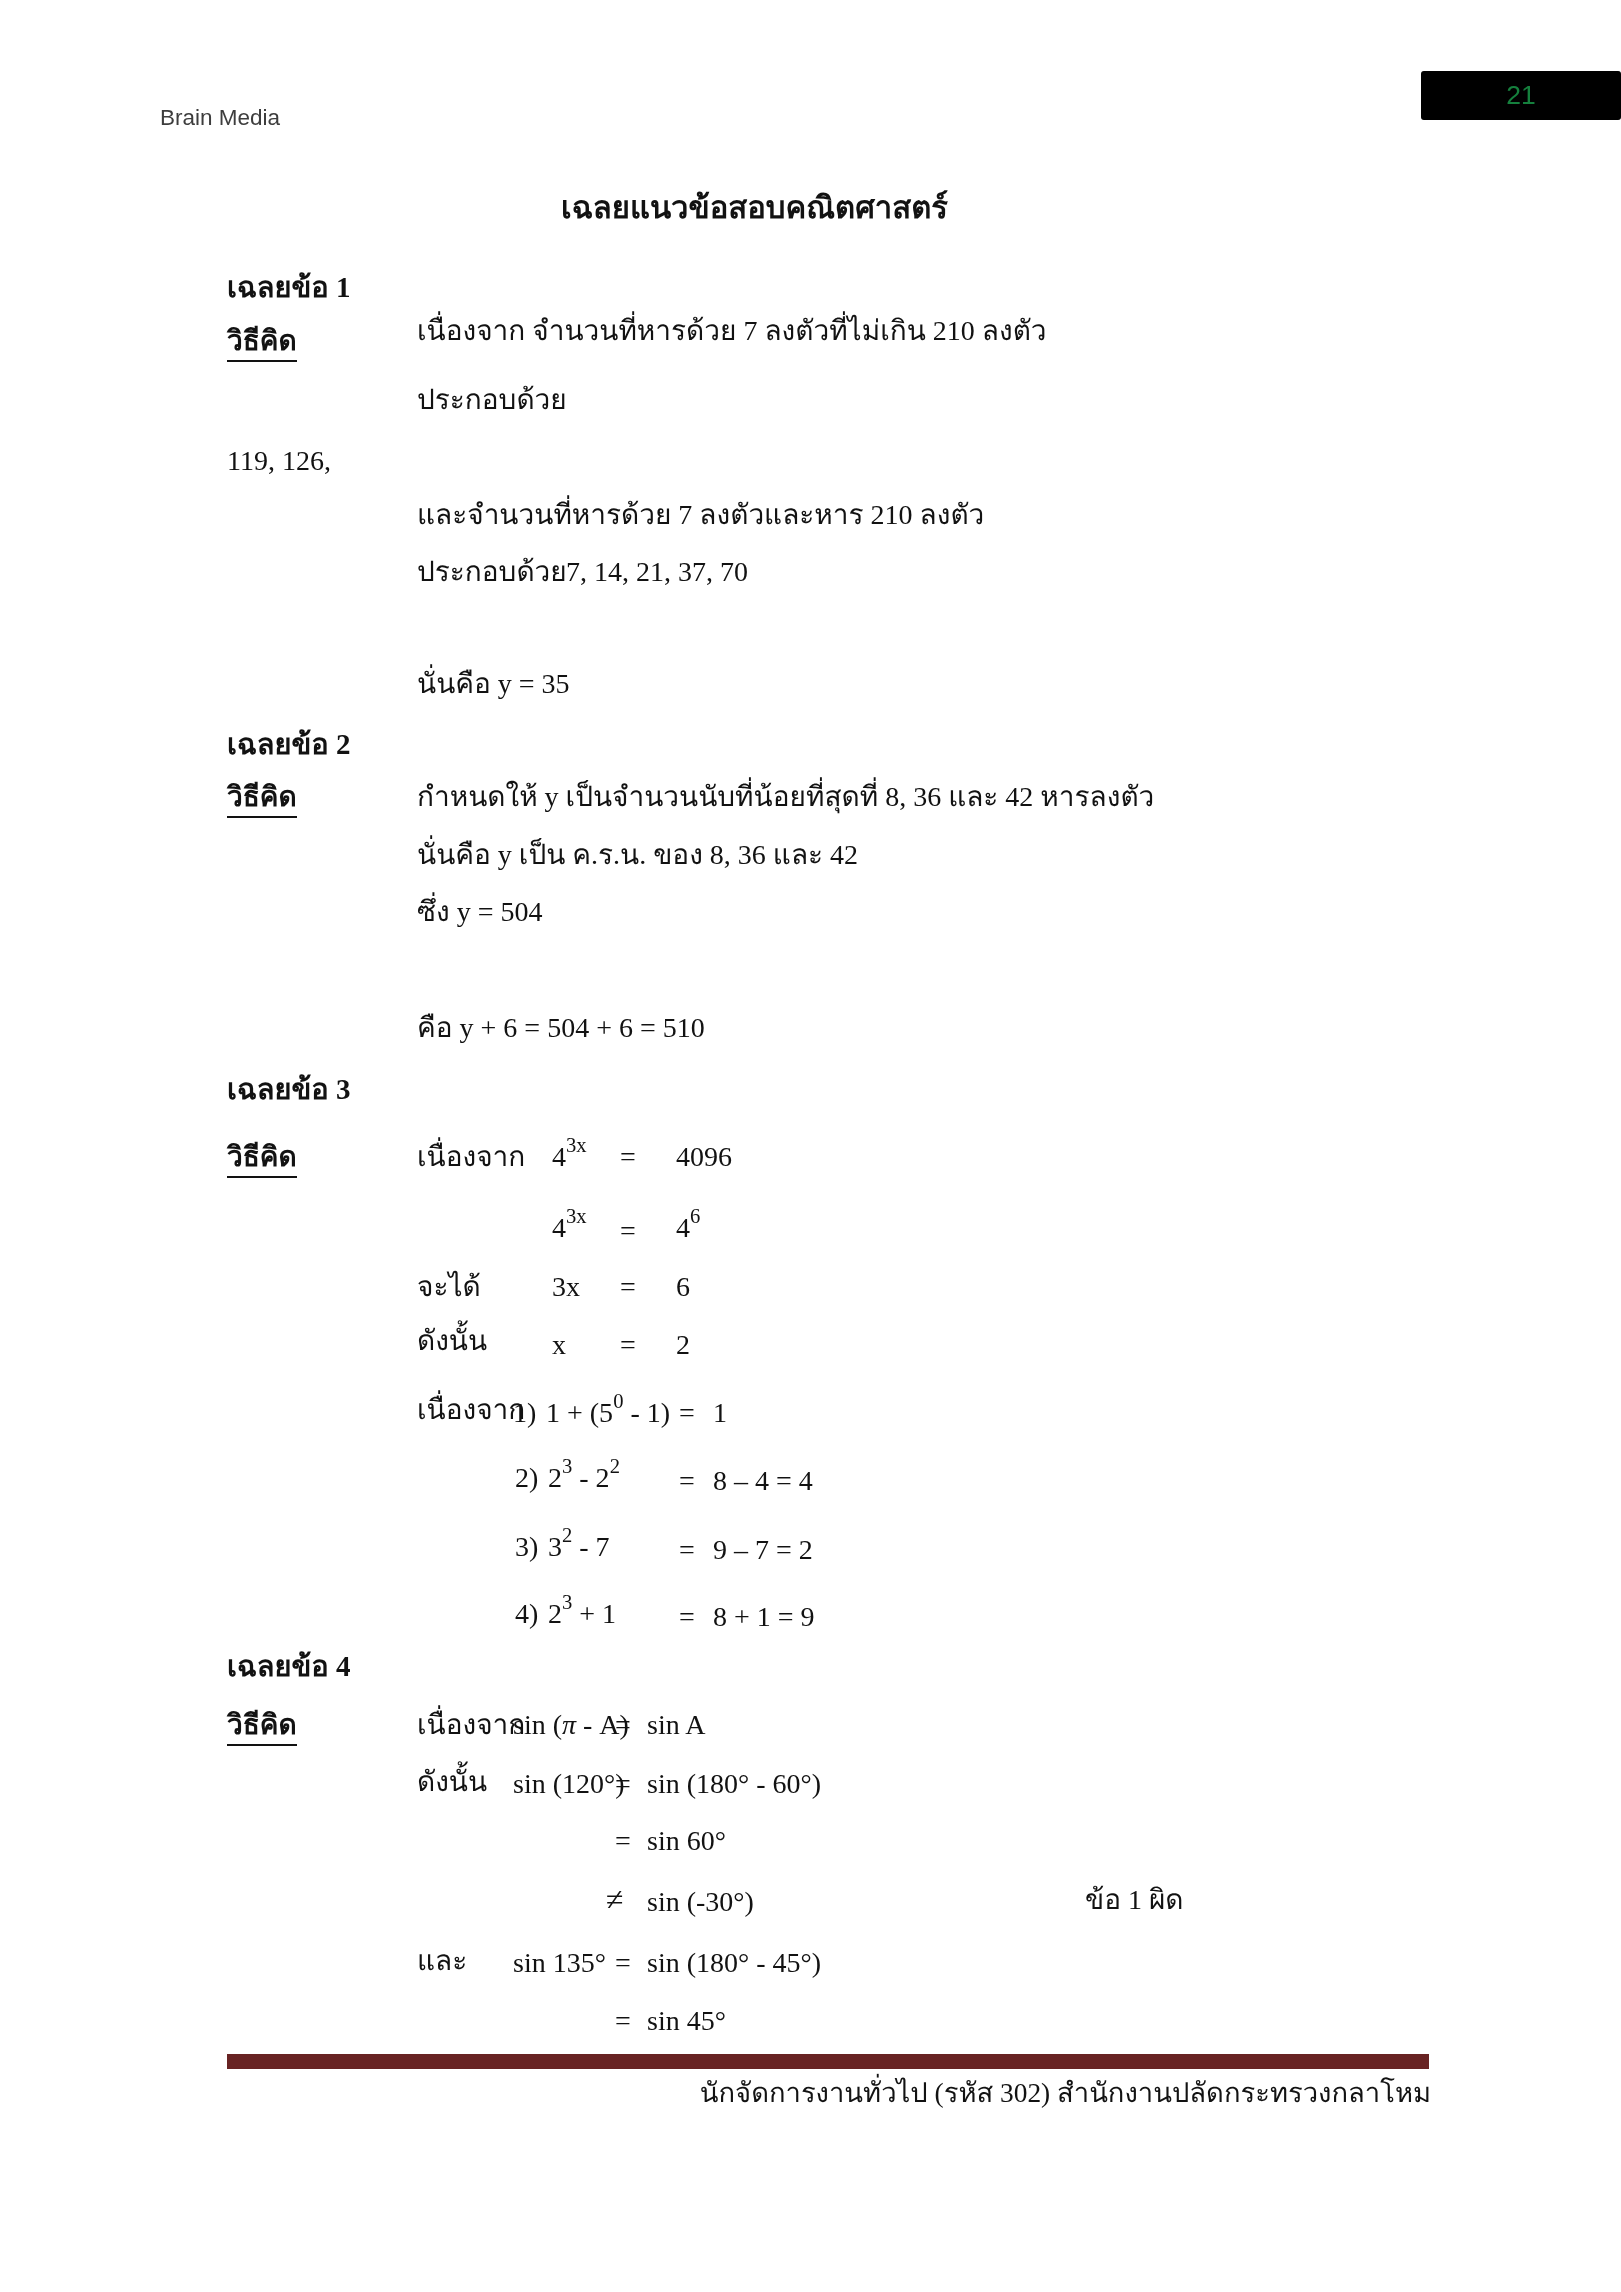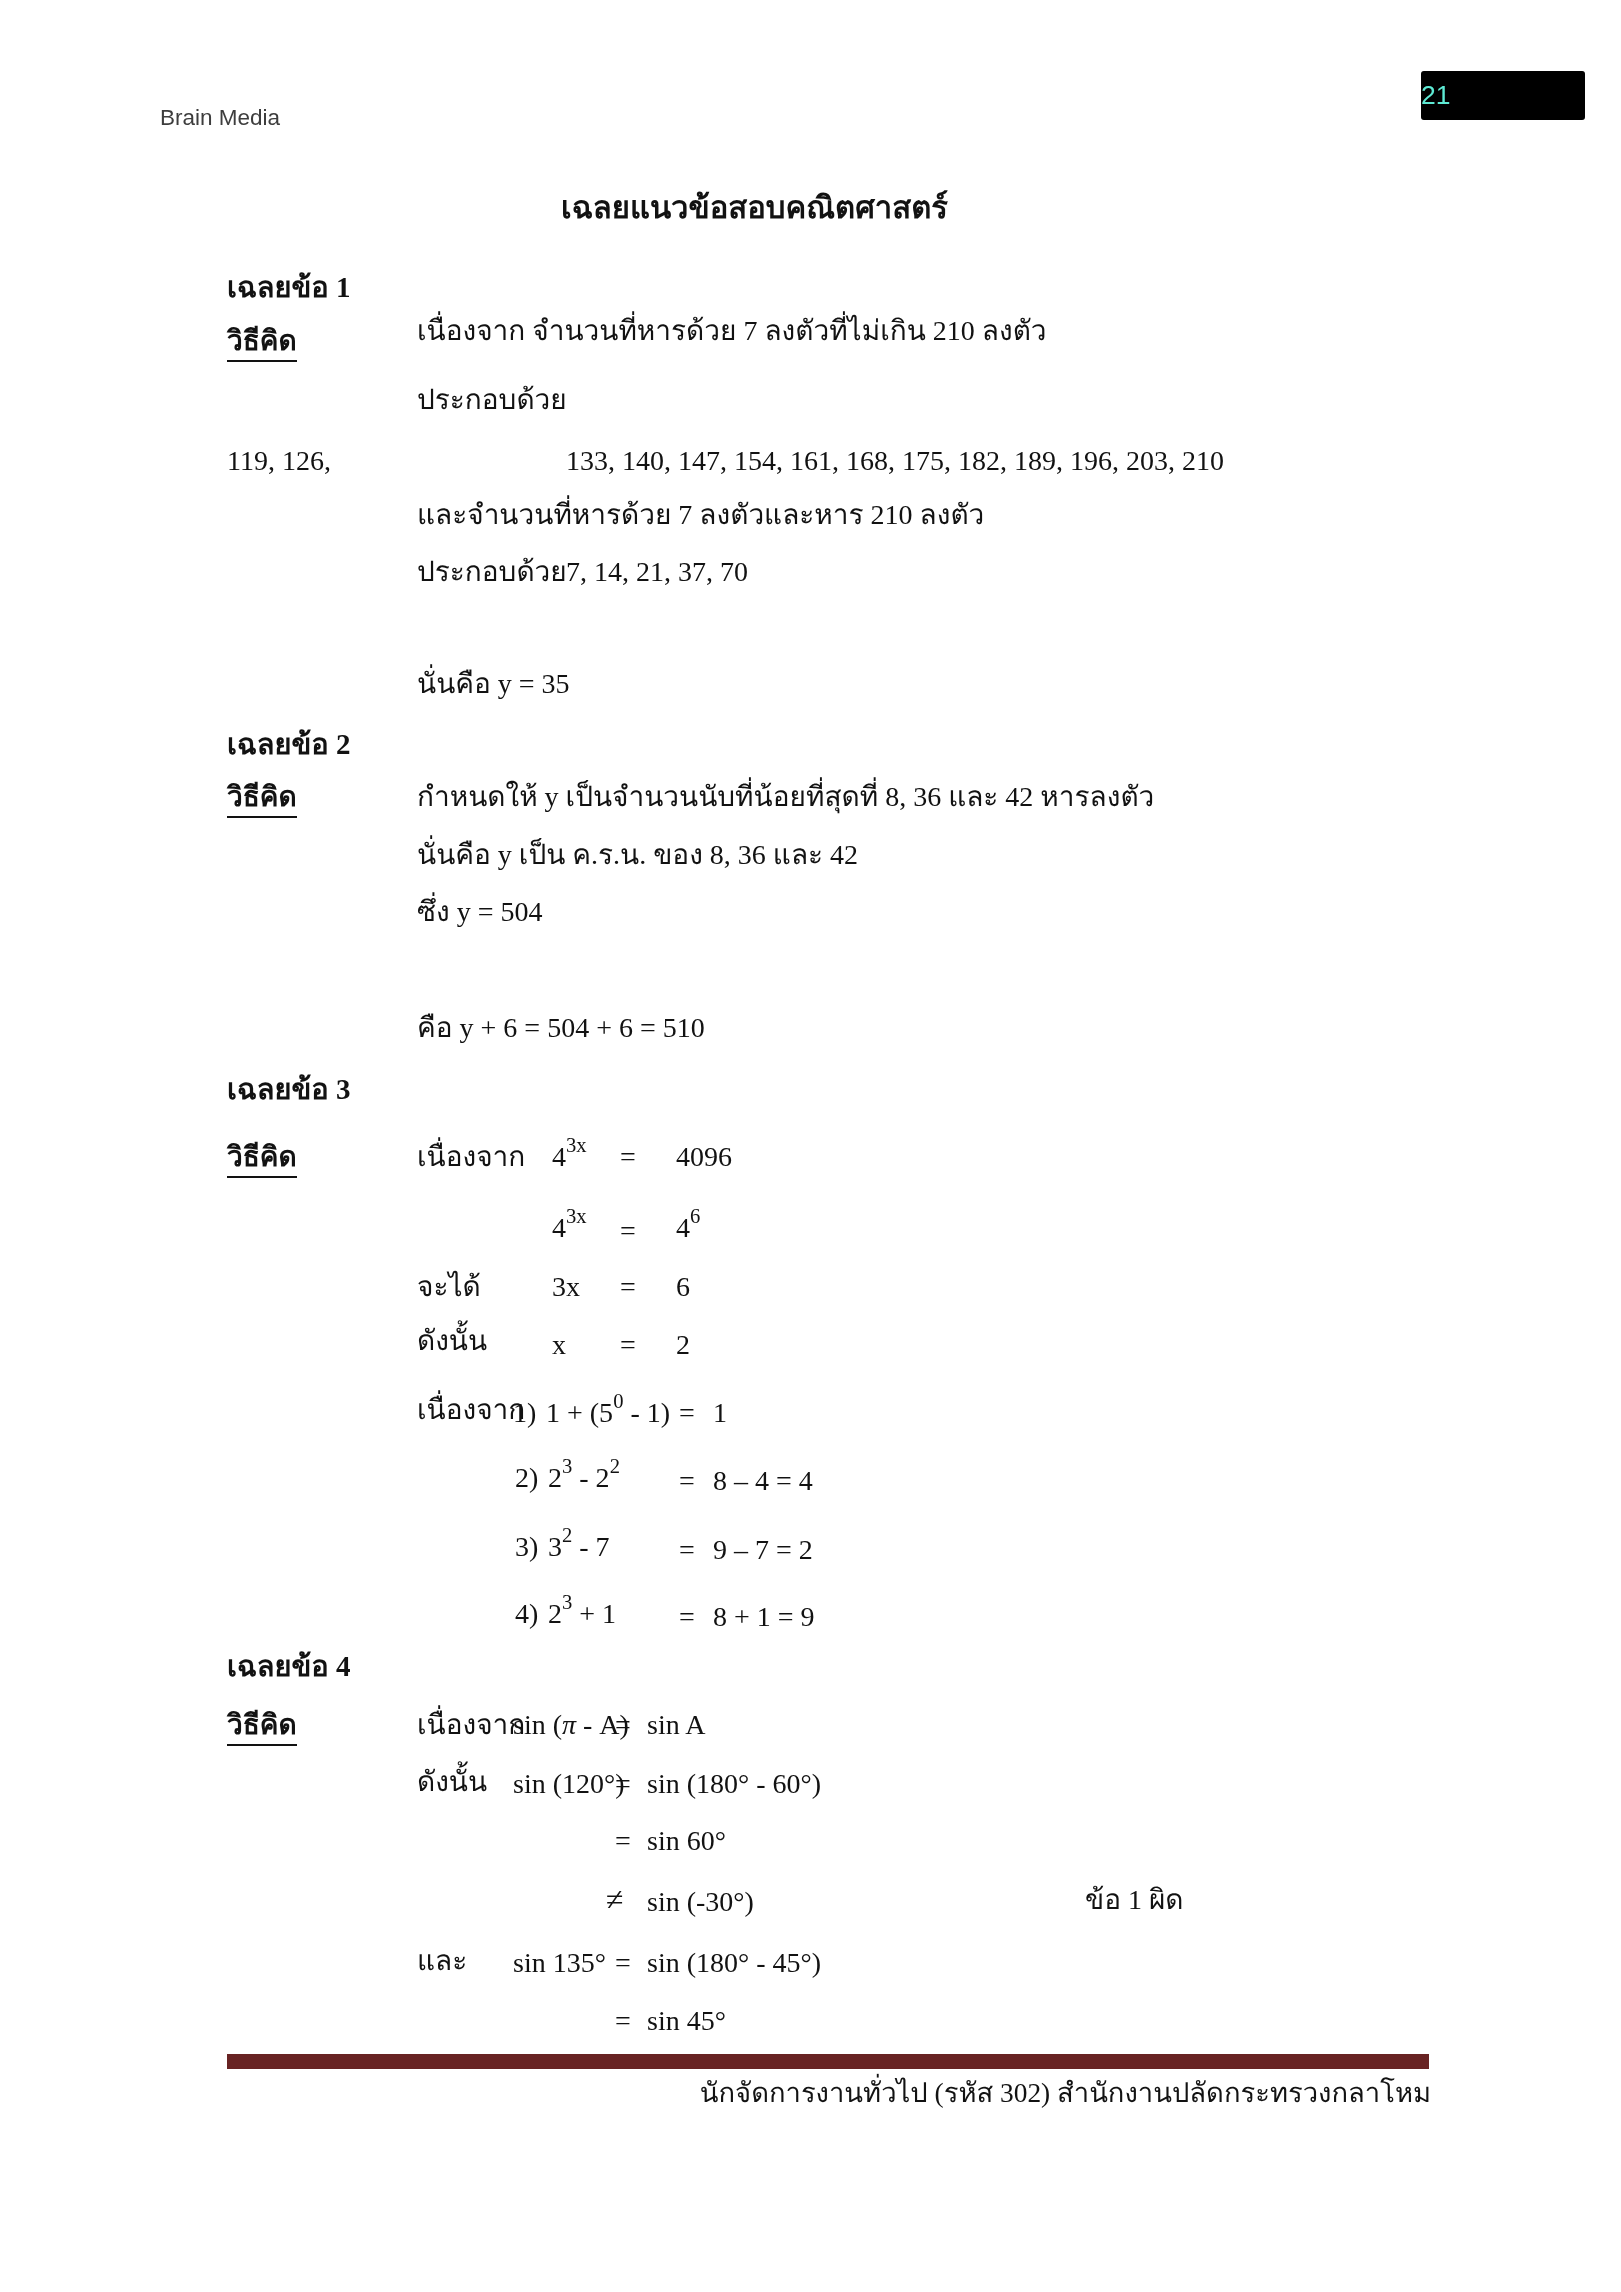--- a/index.html
+++ b/index.html
@@ -6,23 +6,23 @@
   .page {
     position:relative; width:1621px; height:2293px; background:#ffffff;
     font-family:"Liberation Serif", serif; color:#121212; overflow:hidden;
   }
   .abs { position:absolute; white-space:nowrap; line-height:39px; font-size:28px; }
   .h   { font-weight:bold; font-size:29px; }
   .m   { font-weight:bold; border-bottom:2.9px solid #121212; }
   .sup { font-size:20.6px; position:relative; top:-13.7px; }
   .brand { font-family:"Liberation Sans", sans-serif; font-size:22.5px; color:#3d3d3d; }
   .pagebox {
-    position:absolute; left:1421px; top:71px; width:164px; height:49px;
+    position:absolute; left:1421px; top:71px; width:200px; height:49px;
     background:#000000; border-radius:2.9px; display:flex; align-items:center;
-    justify-content:flex-start; color:#5eead4; font-size:26.5px;
+    justify-content:center; color:#15803d; font-size:26.5px;
     font-family:"Liberation Sans", sans-serif;
   }
   .title { font-weight:bold; font-size:31px; text-align:center; }
   .bar { position:absolute; left:227px; top:2054px; width:1202px; height:14.7px; }
   .footer { text-align:right; font-size:27.4px; }
   .pi { font-style:italic; }
   .neq { font-size:32px; }
 </style>
 </head>
 <body>
@@ -33,21 +33,20 @@
   <div class="pagebox">
     <span>21</span>
   </div>
   <div class="abs title" style="left:78px; top:188px; width:1353px;">เฉลยแนวข้อสอบคณิตศาสตร์</div>
 
   <div class="abs h" style="left:227px; top:268px;">เฉลยข้อ 1</div>
   <div class="abs m" style="left:227px; top:321px;">วิธีคิด</div>
   <div class="abs" style="left:417px; top:311px;">เนื่องจาก จำนวนที่หารด้วย 7 ลงตัวที่ไม่เกิน 210 ลงตัว</div>
   <div class="abs" style="left:417px; top:380px;">ประกอบด้วย</div>
   <div class="abs" style="left:227px; top:441px;">119, 126,</div>
-  <div class="abs" style="left:566px; top:441px;">133, 140, 147, 154, 161, 168, 175, 182, 189, 196, 203, 210</div>
   <div class="abs" style="left:417px; top:495px;">และจำนวนที่หารด้วย 7 ลงตัวและหาร 210 ลงตัว</div>
   <div class="abs" style="left:417px; top:552px;">ประกอบด้วย</div>
   <div class="abs" style="left:566px; top:552px;">7, 14, 21, 37, 70</div>
   <div class="abs" style="left:417px; top:664px;">นั่นคือ y = 35</div>
 
   <div class="abs h" style="left:227px; top:725px;">เฉลยข้อ 2</div>
   <div class="abs m" style="left:227px; top:777px;">วิธีคิด</div>
   <div class="abs" style="left:417px; top:777px;">กำหนดให้ y เป็นจำนวนนับที่น้อยที่สุดที่ 8, 36 และ 42 หารลงตัว</div>
   <div class="abs" style="left:417px; top:835px;">นั่นคือ y เป็น ค.ร.น. ของ 8, 36 และ 42</div>
   <div class="abs" style="left:417px; top:892px;">ซึ่ง y = 504</div>

